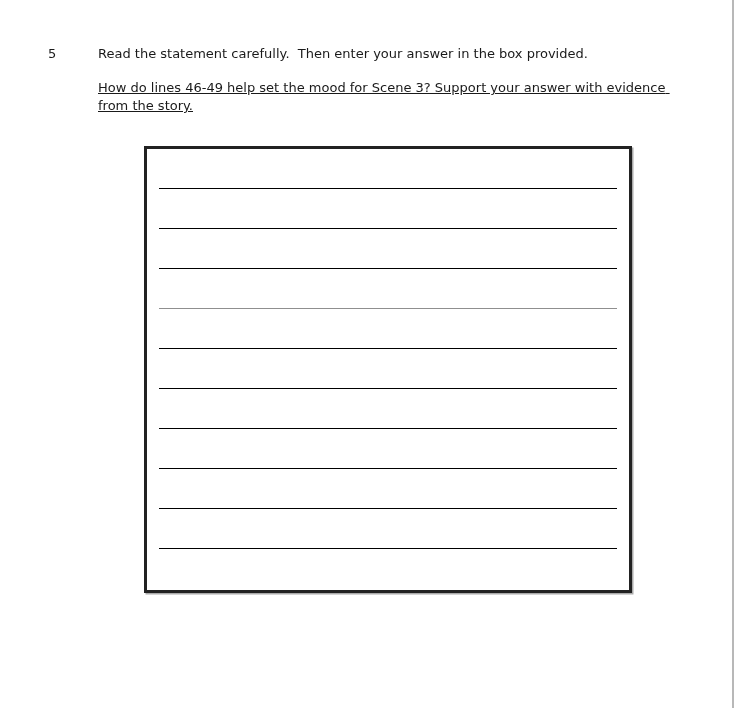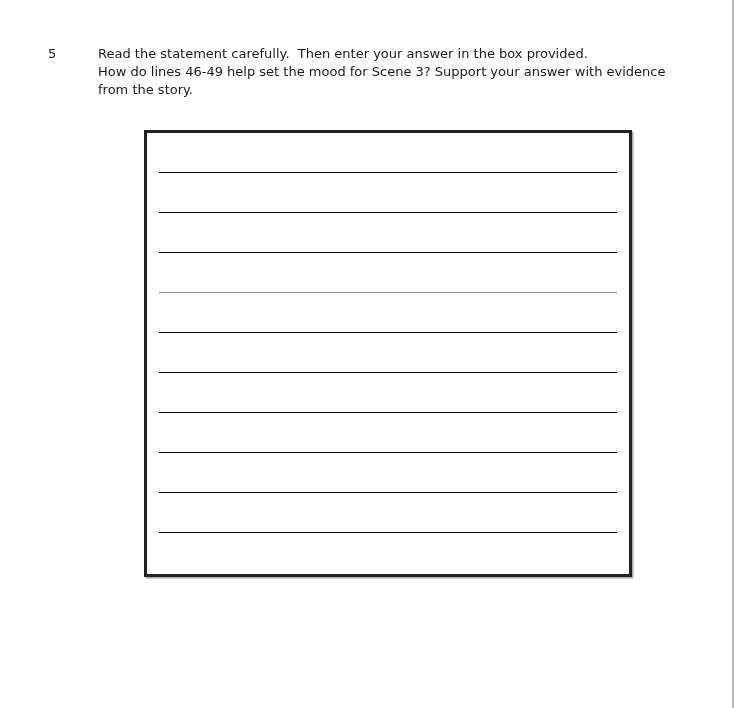--- a/index.html
+++ b/index.html
@@ -22,23 +22,25 @@
   }
   .q-number {
     width: 50px;
     flex: none;
   }
   .q-content {
     width: 584px;
   }
   .instruction {
     white-space: pre-wrap;      
+    margin-bottom: 16px;
   }
   .prompt {
     white-space: pre-wrap;
+    text-decoration: underline;
   }
   .answer-box {
     margin: 31px 0 0 46px;
     width: 488px;
     height: 447px;
     background: #ffffff;
     border: 3px solid #222222;
     box-shadow: 1.5px 1.5px 0 #aaaaaa;
     padding: 0 12px;
     overflow: hidden;

